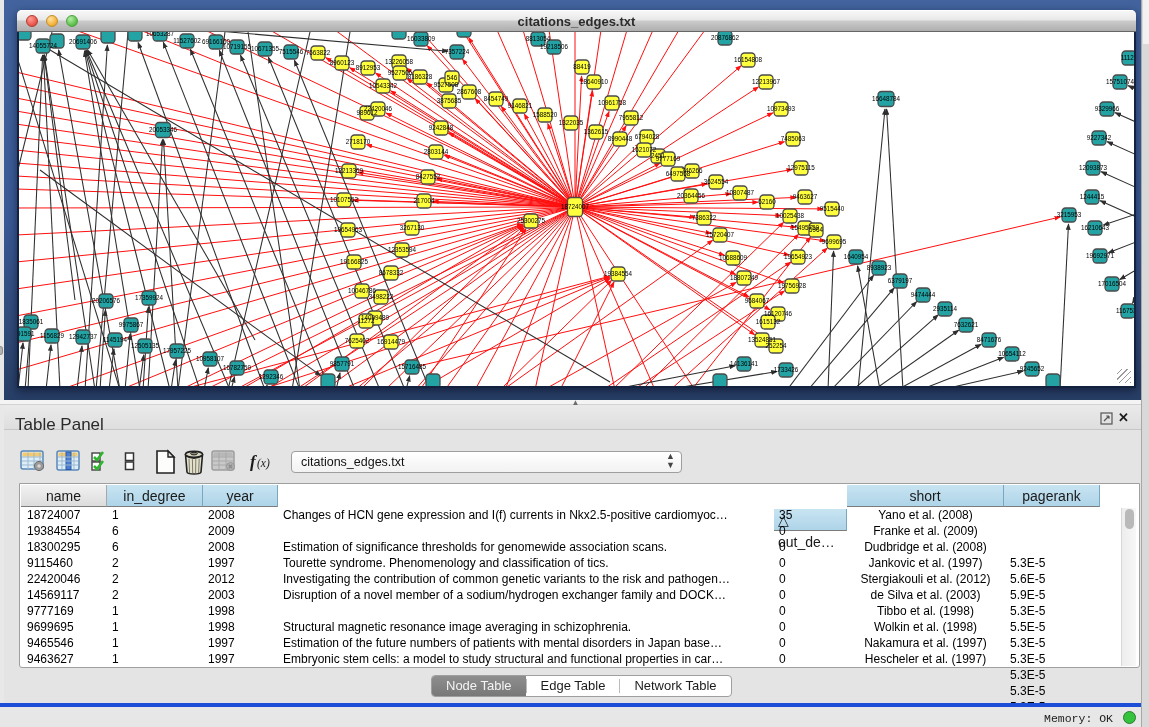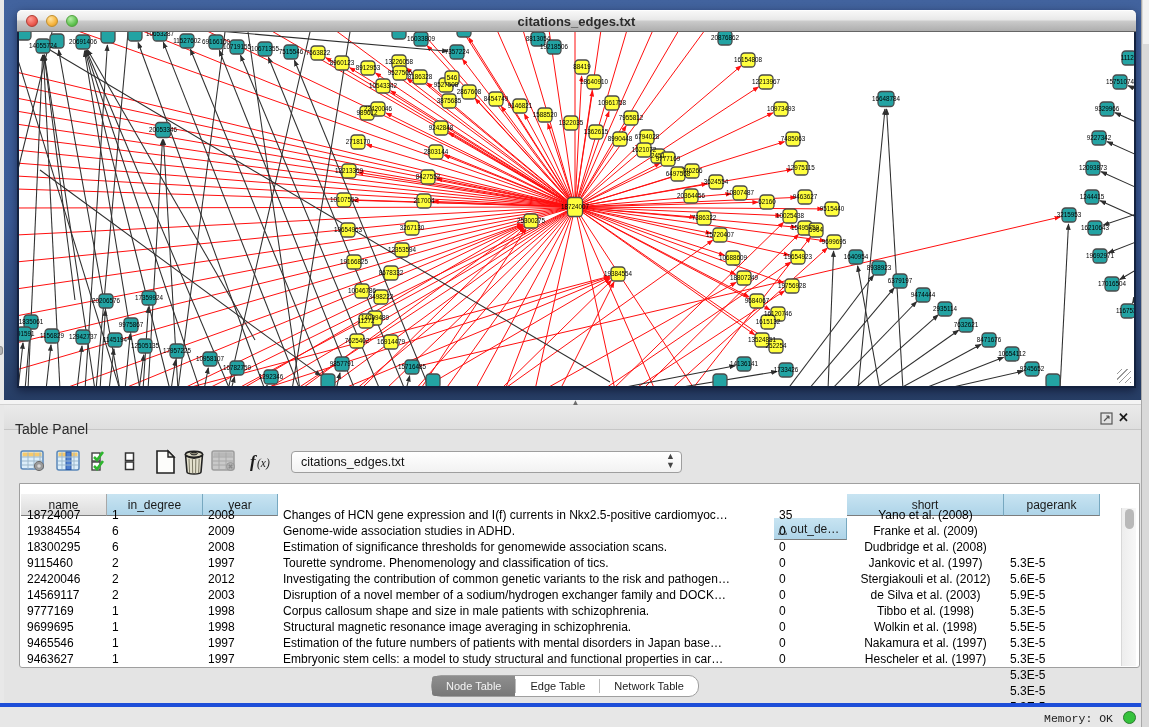--- a/index.html
+++ b/index.html
@@ -32,37 +32,37 @@
 #gcanvas { position:absolute; left:2px; top:22px; width:1115px; height:354px;
   background:#fff; overflow:hidden; }
 #grip { position:absolute; right:3px; bottom:3px; width:14px; height:14px;
   background:repeating-linear-gradient(135deg, transparent 0 3px, #9a9a9a 3px 4px); }
 
 
 #tpanel { position:absolute; left:4px; top:405px; width:1137px; height:298px;
   background:#e4e4e4; }
 #tptitle { position:absolute; left:0; top:0; width:1137px; height:25px;
   background:linear-gradient(#eaeaea,#dedede); border-bottom:1px solid #c6c6c6; }
-#tptitle .txt { position:absolute; left:11px; top:16px; font-size:14px; color:#2a2a2a; }
+#tptitle .txt { position:absolute; left:11px; top:10px; font-size:17px; color:#2a2a2a; }
 #tptitle .fl { position:absolute; right:28px; top:6px; }
 #tptitle .x { position:absolute; right:12px; top:5px; font-size:13px; font-weight:bold; color:#1a1a1a; }
 
 #toolbar { position:absolute; left:0; top:25px; width:1137px; height:52px; }
 .ic { position:absolute; top:19px; }
 #combo { position:absolute; left:287px; top:21px; width:391px; height:22px;
   background:linear-gradient(#ffffff,#f2f2f2); border:1px solid #9e9e9e; border-radius:4px;
   font-size:12.5px; color:#111; line-height:20px; padding-left:9px; }
 #combo .arr { position:absolute; right:4px; top:0px; width:13px; height:20px;
   color:#444; font-size:9px; line-height:9px; text-align:center; }
 
 
 #tblwrap { position:absolute; left:15px; top:78px; width:1121px; height:185px;
   background:#fff; border:1px solid #9f9f9f; border-radius:0 0 3px 3px; }
-#thead { position:absolute; left:1px; top:10px; height:23px; width:1102px;
-  font-size:12px; color:#1a1a1a; }
+#thead { position:absolute; left:1px; top:1px; height:23px; width:1102px;
+  font-size:14px; color:#1a1a1a; }
 #thead .h { position:absolute; top:0; height:22px; line-height:22px; text-align:center;
   background:linear-gradient(#c8e4f2,#aed4e8); border-right:1px solid #77a8c0;
   border-bottom:1px solid #7c7c7c; }
 #thead .h.first { background:linear-gradient(#f2f2f2,#dcdcdc); border-right:1px solid #a8a8a8; }
 #tbody { position:absolute; left:1px; top:24px; width:1102px; }
 .tr { position:relative; height:16px; font-size:12px; color:#000; white-space:nowrap; }
 .tr div { position:absolute; top:0px; height:16px; line-height:15px; overflow:hidden; }
 .c0 { left:6px;    width:80px; }
 .c1 { left:91px;   width:90px; }
 .c2 { left:187px;  width:70px; }
@@ -70,22 +70,22 @@
 .c4 { left:758px;  width:68px; }
 .c5 { left:826px;  width:157px; text-align:center; }
 .c6 { left:989px;  width:95px;margin-top:48px; }
 #vscroll { position:absolute; right:3px; top:24px; width:15px; height:158px;
   background:linear-gradient(90deg,#ededed,#f7f7f7); border-left:1px solid #d8d8d8; }
 #vscroll .thumb { position:absolute; left:2.5px; top:1px; width:9px; height:20px;
   background:#b9b9b9; border-radius:5px; }
 
 
 #tabs { position:absolute; left:427px; top:270px; height:22px;
-  background:#fff; border:1px solid #9f9f9f; border-radius:10px;
-  font-size:11px; color:#1c1c1c; }
+  background:#fff; border:1px solid #9f9f9f; border-radius:4px;
+  font-size:13px; color:#1c1c1c; }
 #tabs .seg { float:left; height:20px; line-height:20px; padding:0 14px; }
 #tabs .seg.sel { background:linear-gradient(#8e8e8e,#787878); color:#f4f4f4;
   border-radius:3px 0 0 3px; }
 #tabs .sep { float:left; width:1px; height:14px; margin-top:3px; background:#bbb; }
 
 
 #status { position:absolute; left:0; top:703px; width:1149px; height:24px;
   background:#e7e7e7; border-top:4px solid #1d4ed8;font-family:Liberation Mono, monospace; }
 #status .mem { position:absolute; right:36px; top:5px; font-size:11.5px; color:#222; }
 #status .dot { position:absolute; right:13px; top:4px; width:13px; height:13px;
@@ -687,21 +687,20 @@
             <div class="c2">2008</div>
             <div class="c3">Changes of HCN gene expression and I(f) currents in Nkx2.5-positive cardiomyoc…</div>
             <div class="c4">35</div>
             <div class="c5">Yano et al. (2008)</div>
             <div class="c6">5.3E-5</div>
           </div>
 <div class="tr">
             <div class="c0">19384554</div>
             <div class="c1">6</div>
             <div class="c2">2009</div>
-            <div class="c3">Genome-wide association studies in ADHD.</div>
             <div class="c4">0</div>
             <div class="c5">Franke et al. (2009)</div>
             <div class="c6">5.6E-5</div>
           </div>
 <div class="tr">
             <div class="c0">18300295</div>
             <div class="c1">6</div>
             <div class="c2">2008</div>
             <div class="c3">Estimation of significance thresholds for genomewide association scans.</div>
             <div class="c4">0</div>
@@ -732,21 +731,20 @@
             <div class="c2">2003</div>
             <div class="c3">Disruption of a novel member of a sodium/hydrogen exchanger family and DOCK…</div>
             <div class="c4">0</div>
             <div class="c5">de Silva et al. (2003)</div>
             <div class="c6">5.3E-5</div>
           </div>
 <div class="tr">
             <div class="c0">9777169</div>
             <div class="c1">1</div>
             <div class="c2">1998</div>
-            <div class="c3">Corpus callosum shape and size in male patients with schizophrenia.</div>
             <div class="c4">0</div>
             <div class="c5">Tibbo et al. (1998)</div>
             <div class="c6">5.3E-5</div>
           </div>
 <div class="tr">
             <div class="c0">9699695</div>
             <div class="c1">1</div>
             <div class="c2">1998</div>
             <div class="c3">Structural magnetic resonance image averaging in schizophrenia.</div>
             <div class="c4">0</div>

